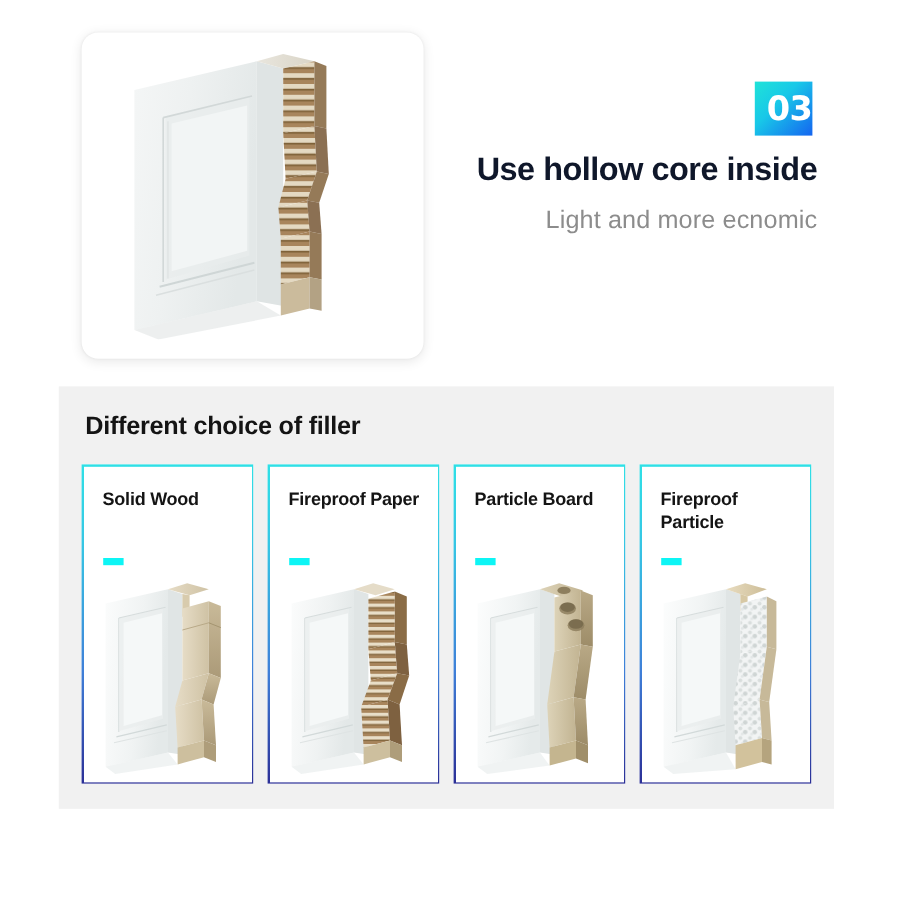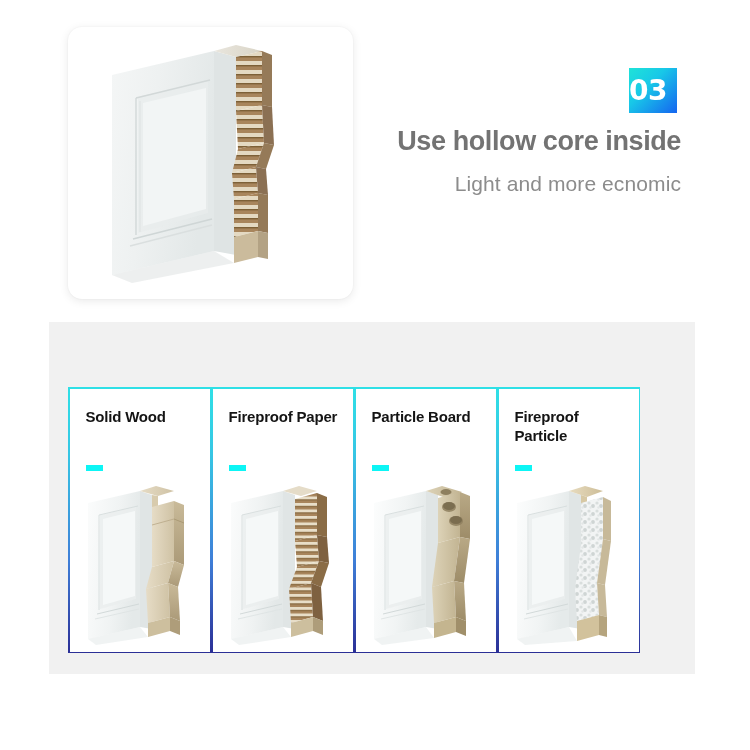--- a/index.html
+++ b/index.html
@@ -52,38 +52,38 @@
 
   #badge-03 {
     position: absolute;
     left: 629px;
     top: 68px;
     width: 48px;
     height: 45px;
     background: linear-gradient(135deg, #1fe3d8 0%, #18c8e8 40%, #1565f0 100%);
     display: flex;
     align-items: center;
-    justify-content: flex-start;
+    justify-content: flex-end;
   }
   #badge-03 span {
     color: #ffffff;
     font-size: 28px;
     font-weight: bold;
     letter-spacing: -0.5px;
     line-height: 1;
     font-family: "DejaVu Sans", sans-serif;
   }
 
   #hero-title {
     position: absolute;
     right: 69px;
     top: 126px;
     font-size: 27px;
     font-weight: bold;
-    color: #737373;
+    color: #0f172a;
     letter-spacing: -0.4px;
     white-space: nowrap;
     text-align: right;
   }
 
   #hero-subtitle {
     position: absolute;
     right: 69px;
     top: 172px;
     font-size: 21px;
@@ -115,20 +115,21 @@
     letter-spacing: -0.2px;
   }
 
   #cards-row {
     position: absolute;
     left: 19px;
     top: 65px;
     width: 608px;
     height: 266px;
     display: flex;
+    gap: 12px;
   }
 
   .filler-card {
     position: relative;
     width: 143px;
     height: 266px;
     background: #ffffff;
     padding: 1.5px;
     background-image: linear-gradient(180deg, #2fe0e6 0%, #36c6e4 25%, #3f7fd8 65%, #2b2f96 100%);
   }
@@ -248,20 +249,21 @@
     <div id="badge-03">
       <span>03</span>
     </div>
 
     <div id="hero-title">Use hollow core inside</div>
     <div id="hero-subtitle">Light and more ecnomic</div>
   </div>
 
   <div id="filler-panel">
 
+    <div id="filler-heading">Different choice of filler</div>
 
     <div id="cards-row">
 
       <div class="filler-card">
         <div class="filler-card-inner">
           <div class="card-title">Solid Wood</div>
           <div class="card-dash"></div>
           <div class="card-image-stage">
             <svg class="door-svg" width="124" height="168" viewBox="0 0 124 168">
               <defs>

